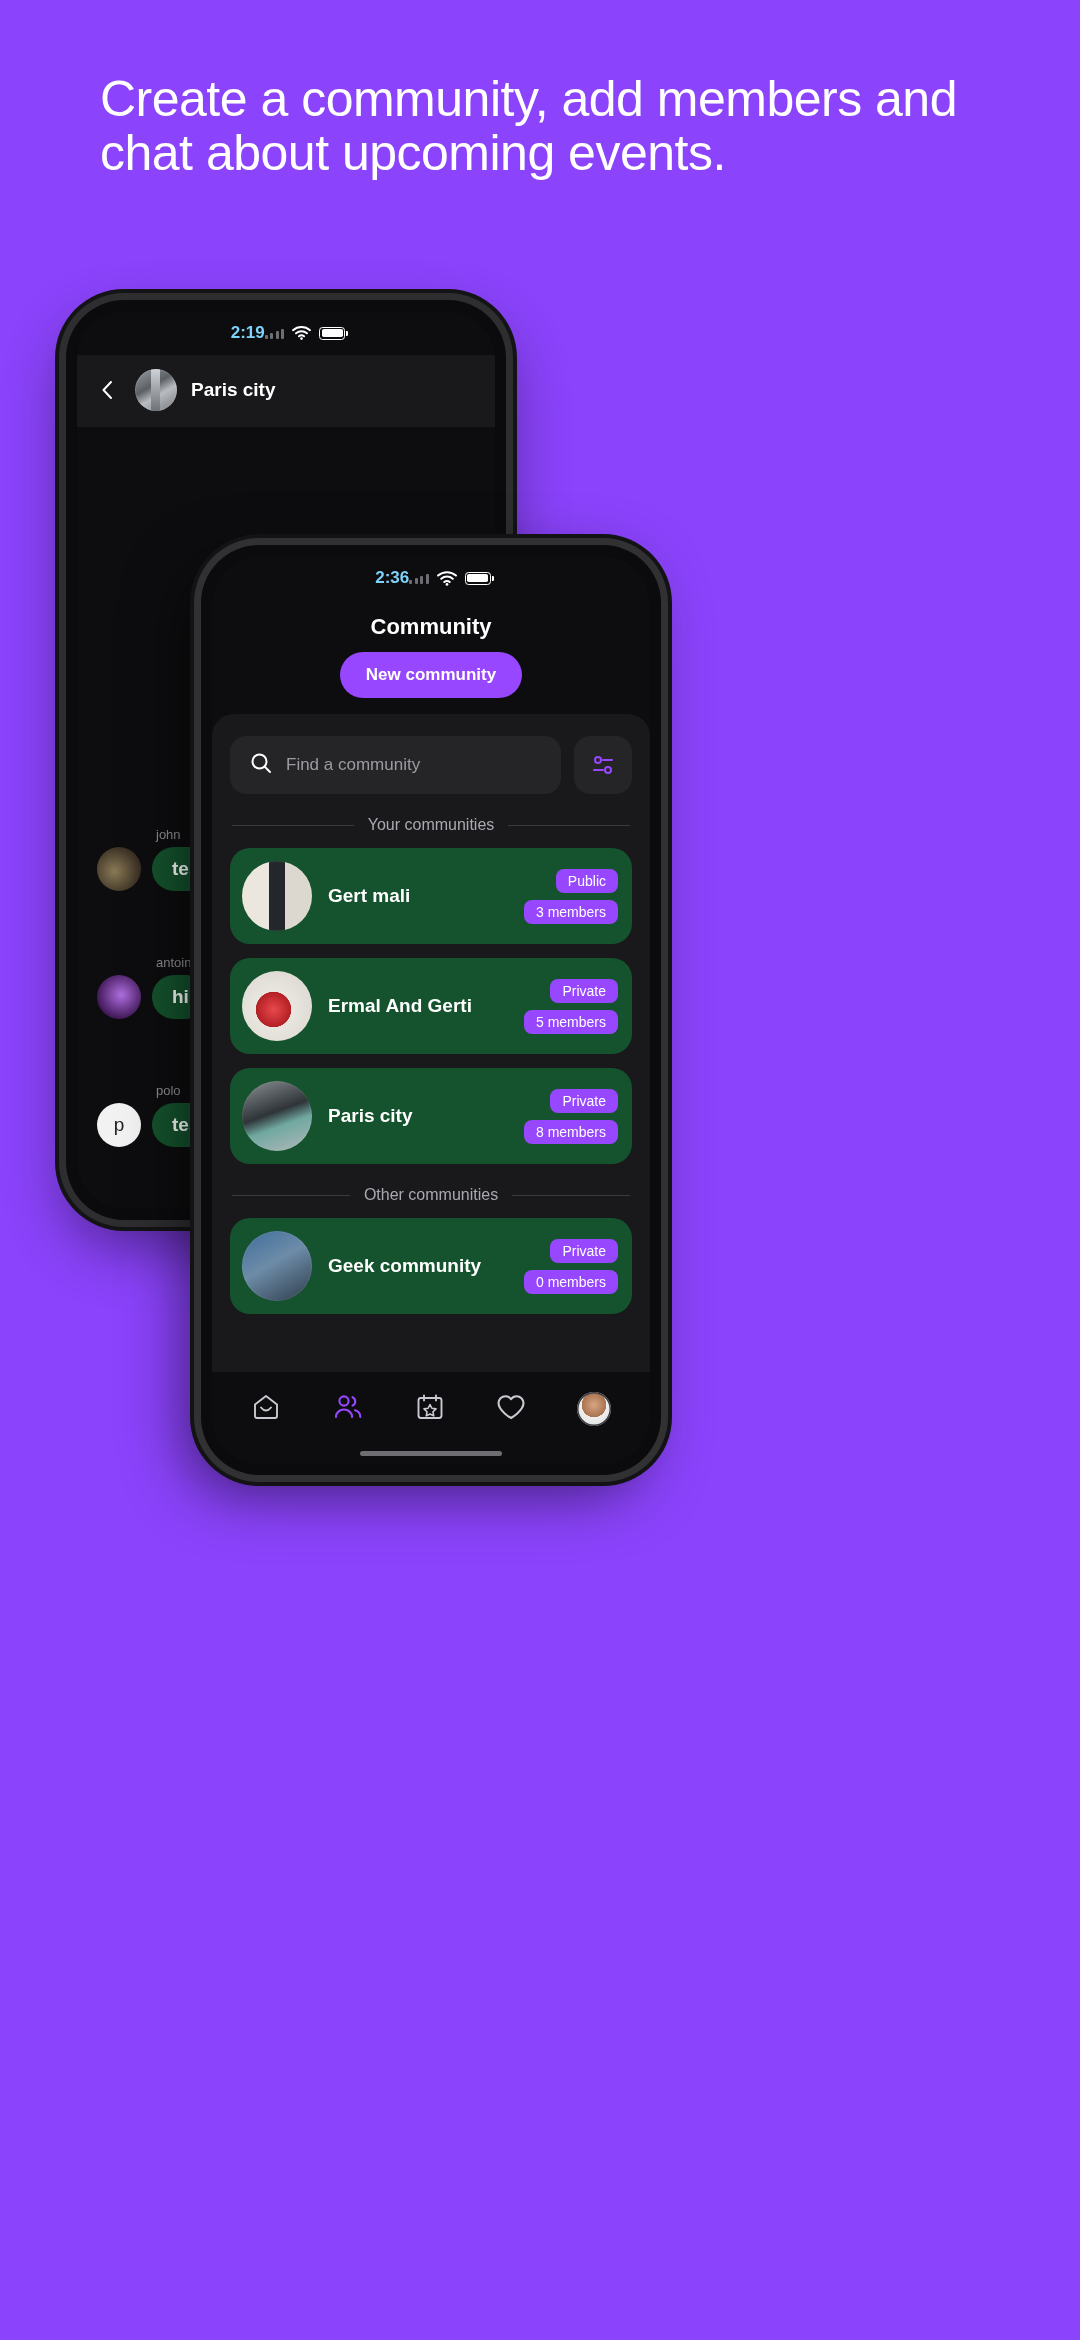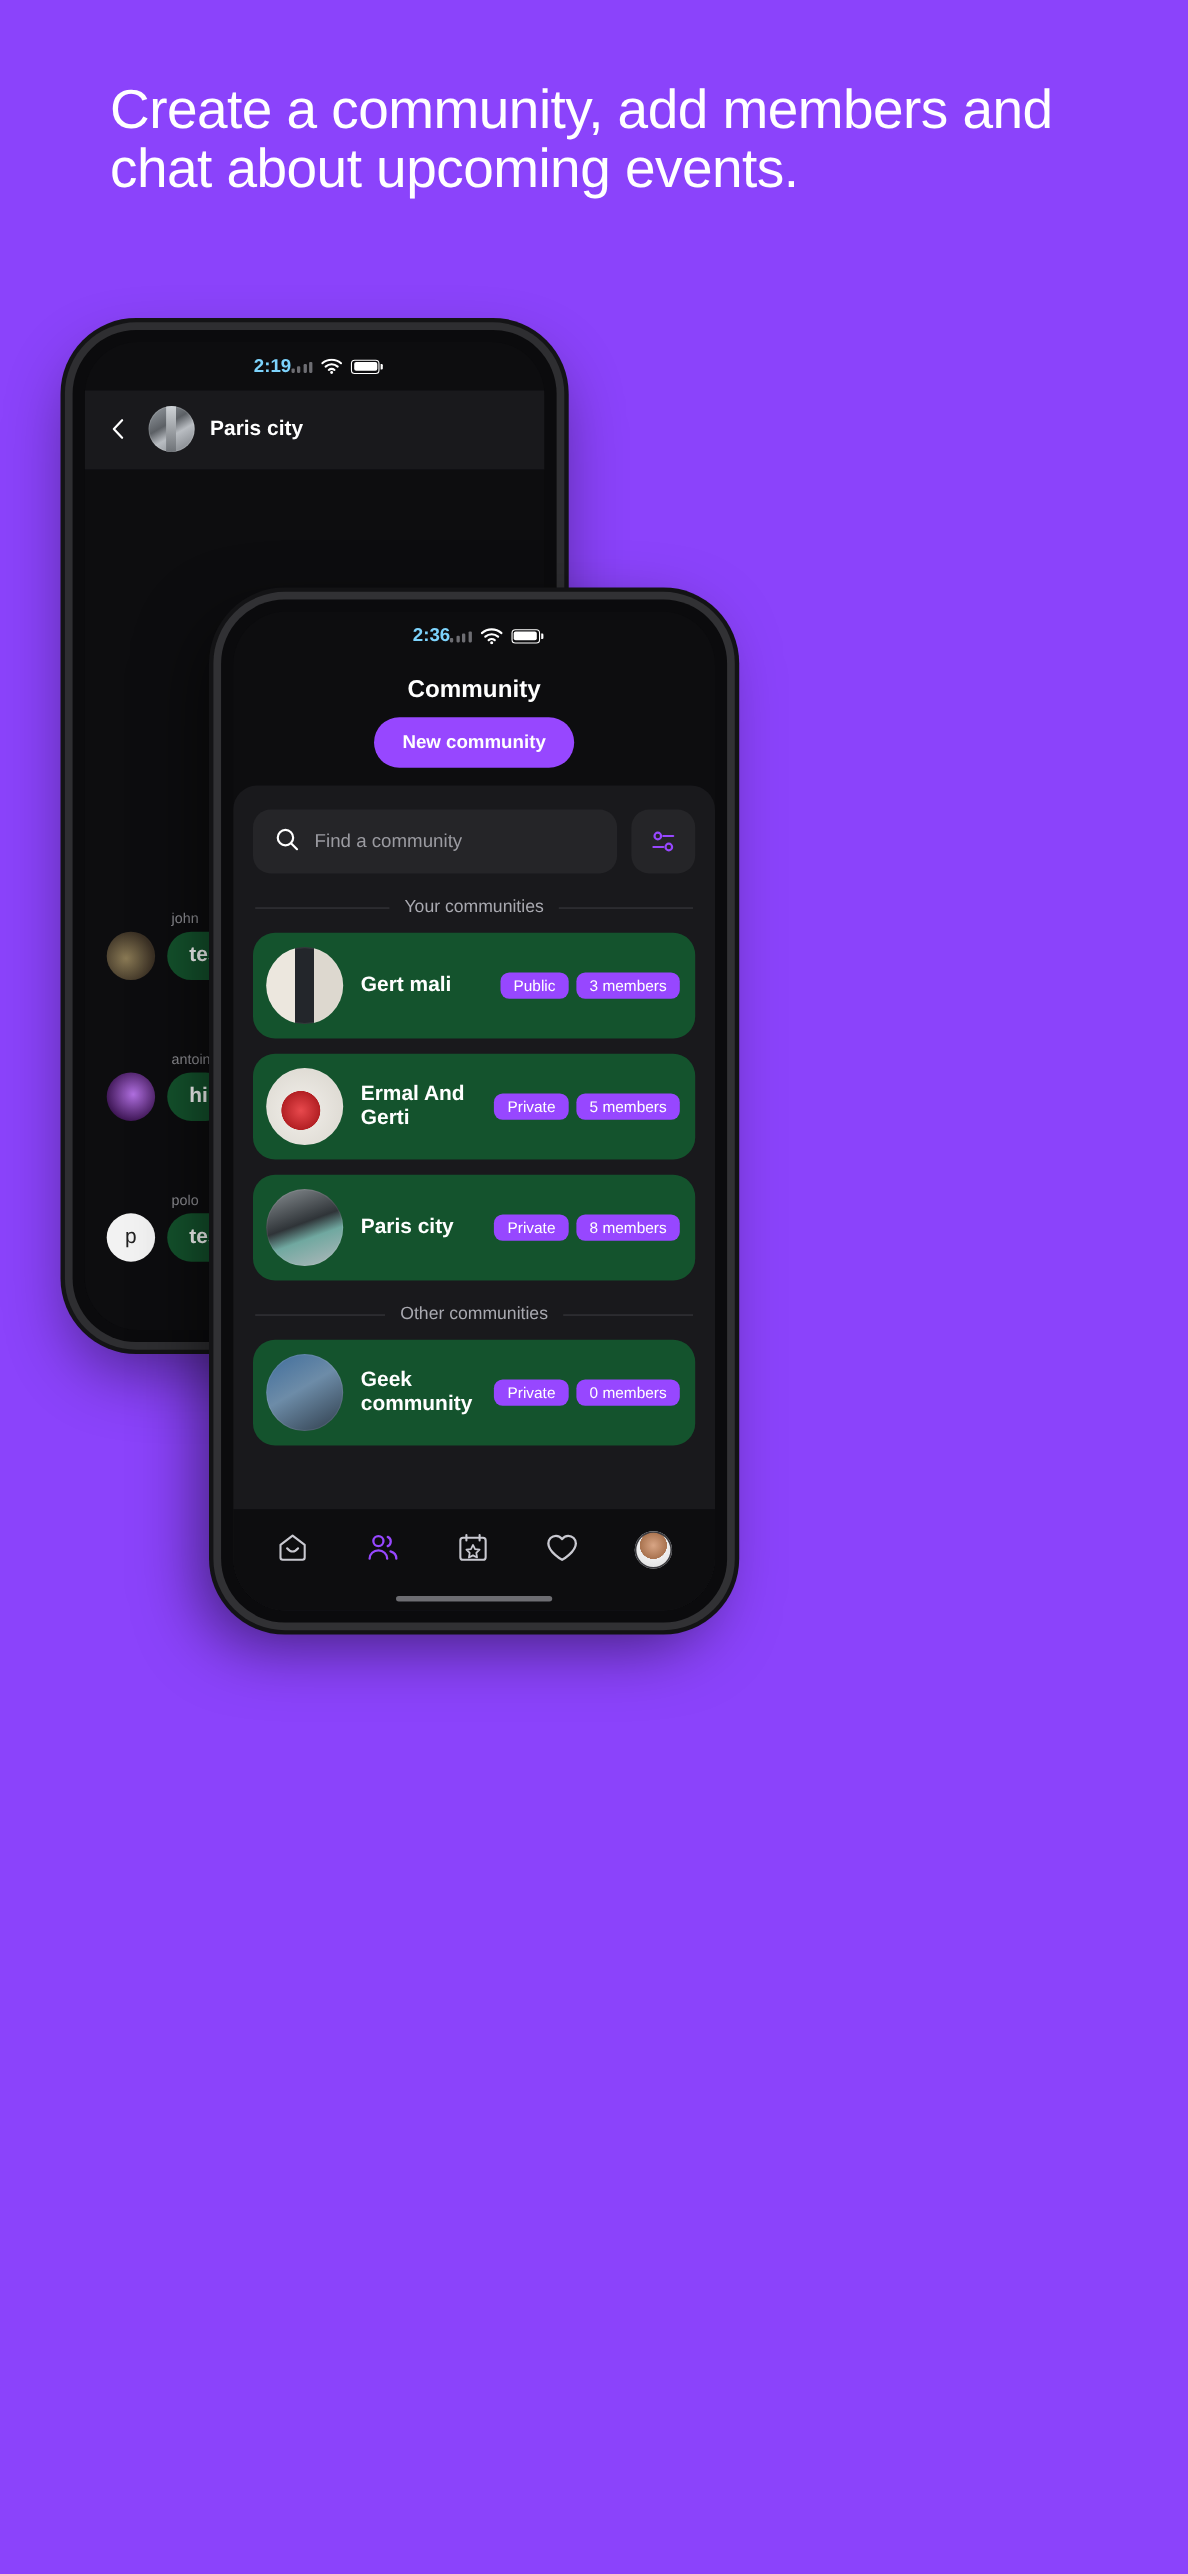--- a/index.html
+++ b/index.html
@@ -121,21 +121,21 @@
   .divider-row .lbl { color:#a9a9b0; font-size:16px; white-space:nowrap; }
 
   .comm-card {
     background:#14532d; border-radius:20px; height:96px;
     display:flex; align-items:center; gap:16px; padding:0 14px 0 12px;
     margin-bottom:14px; position:relative;
   }
   .comm-av { width:70px; height:70px; border-radius:50%; flex:none; overflow:hidden;
              box-shadow:inset 0 0 0 1px rgba(255,255,255,.08); }
   .comm-name { color:#fff; font-size:19px; font-weight:700; flex:1; }
-  .badges { display:flex; flex-direction:row; gap:7px; align-items:flex-end; }
+  .badges { display:flex; flex-direction:column; gap:7px; align-items:flex-end; }
   .badge {
     background:#9747FF; color:#fff; font-size:14px; font-weight:400;
     padding:4px 12px; border-radius:8px; white-space:nowrap;
   }
 
   
   .art-remote { background:linear-gradient(90deg,#ece7de 0%,#ece7de 38%,#23262b 38%,#23262b 62%,#ddd8cf 62%,#ddd8cf 100%); }
   .art-flower { background:radial-gradient(circle at 45% 55%,#e8494d 0%,#b32024 32%,#e9e6e0 33%,#d8d4cc 100%); }
   .art-paris  { background:linear-gradient(160deg,#8c9296 0%,#2f3438 45%,#70a8a0 62%,#b4b9bc 100%); }
   .art-geek   { background:linear-gradient(150deg,#3f6d9c 0%,#6d8ca8 45%,#2e3c4a 100%); }

